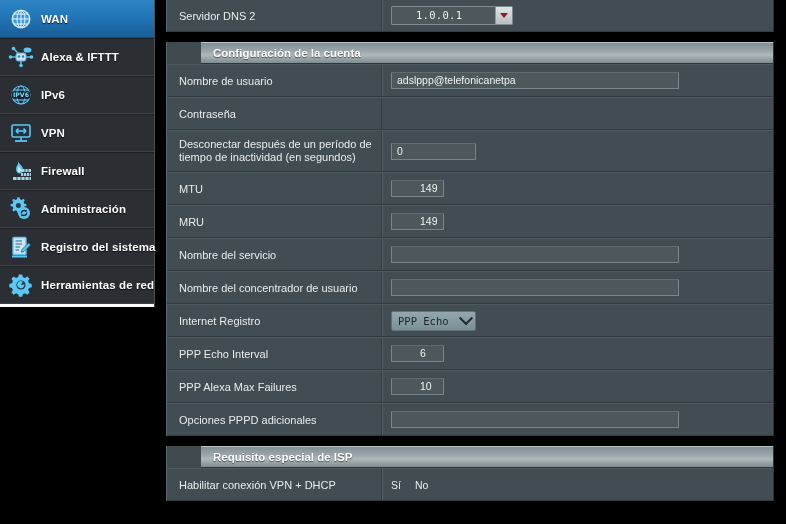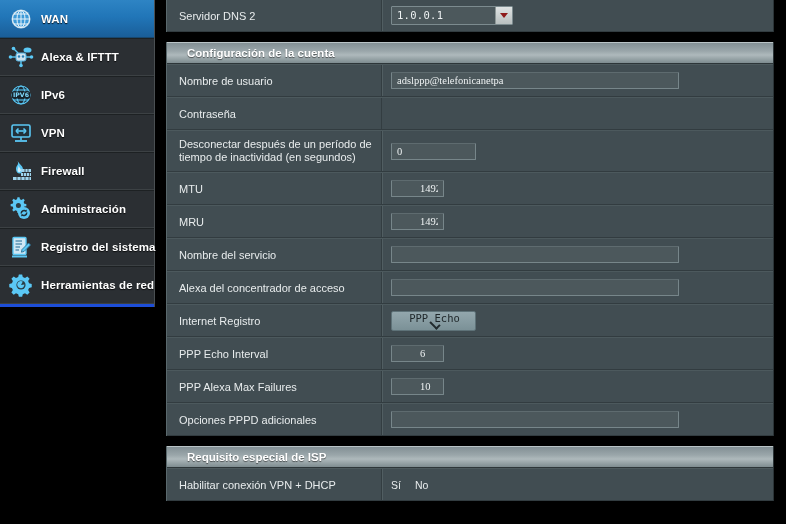--- a/index.html
+++ b/index.html
@@ -21,21 +21,21 @@
     background: #000000;
   }
 
   
   .sidebar {
     position: absolute;
     left: 0;
     top: 0;
     width: 155px;
     height: 307px;
-    background: #1d4ed8;
+    background: #ffffff;
     border-right: 1px solid #4a4f52;
     box-sizing: border-box;
   }
   .nav-item {
     position: relative;
     height: 38px;
     display: flex;
     align-items: center;
     padding-left: 8px;
     box-sizing: border-box;
@@ -85,29 +85,30 @@
   }
   .panel-gap {
     height: 10px;
     background: #000000;
   }
 
   .section-header {
     height: 22px;
     display: flex;
     align-items: center;
-    padding-left: 20px;
+    padding-left: 12px;
     box-sizing: border-box;
     background: linear-gradient(to bottom, #828f94 0%, #9aa6aa 40%, #aeb9bc 60%, #7e8c90 100%);
     border-top: 1px solid #b9c3c6;
     border-bottom: 1px solid #2d3639;
     color: #ffffff;
     font-size: 11.5px;
     font-weight: bold;
     text-shadow: 0 1px 1px rgba(0,0,0,0.55);
+    margin-left: 34px;
   }
 
   .row {
     display: flex;
     align-items: stretch;
     min-height: 31px;
     border-bottom: 1px solid #323c40;
     border-top: 1px solid #4c595d;
     background: #414d52;
   }
@@ -134,21 +135,21 @@
     flex-direction: column;
     justify-content: center;
   }
 
   
   .txt {
     background: #4c585c;
     border: 1px solid #77868a;
     border-top-color: #5e6b6f;
     color: #eef2f3;
-    font-family: Liberation Serif, serif;
+    font-family: Liberation Sans, sans-serif;
     font-size: 10.5px;
     height: 17px;
     line-height: 17px;
     padding: 0 5px;
     box-sizing: border-box;
     outline: none;
     border-radius: 1px;
   }
   .txt.wide { width: 288px; }
   .txt.mid { width: 85px; }
@@ -156,20 +157,21 @@
 
   .sel-wrap {
     display: inline-flex;
     align-items: stretch;
     height: 19px;
     width: 122px;
     background: #4c585c;
     border: 1px solid #7c8b8f;
     box-sizing: border-box;
     border-radius: 1px;
+    padding-left: 19px;
   }
   .sel-wrap .sel-val {
     flex: 1 1 auto;
     color: #eef2f3;
     font-family: "DejaVu Sans Mono", monospace;
     font-size: 10.5px;
     line-height: 17px;
     padding-left: 5px;
     letter-spacing: 0.3px;
   }
@@ -196,21 +198,20 @@
     border: 1px solid #5e7278;
     border-radius: 2px;
     color: #20282b;
     font-family: "DejaVu Sans Mono", monospace;
     font-size: 10.5px;
     display: inline-flex;
     align-items: center;
     padding: 0 4px 0 6px;
     box-sizing: border-box;
     justify-content: space-between;
-    flex-direction: column;
   }
   .chev {
     width: 8px; height: 8px;
     border-right: 2px solid #222b2e;
     border-bottom: 2px solid #222b2e;
     transform: rotate(45deg) translate(-2px,-2px);
   }
 
   .check-line {
     display: flex;
@@ -445,21 +446,21 @@
       </div>
 
       <div class="row">
         <div class="row-label">Nombre del servicio</div>
         <div class="row-field">
           <input class="txt wide" type="text" value="" style="">
         </div>
       </div>
 
       <div class="row">
-        <div class="row-label">Alexa del concentrador de acceso</div>
+        <div class="row-label">Nombre del concentrador de usuario</div>
         <div class="row-field">
           <input class="txt wide" type="text" value="" style="">
         </div>
       </div>
 
 
       <div class="row">
         <div class="row-label">Internet Registro</div>
         <div class="row-field">
           <div class="sel-native">

